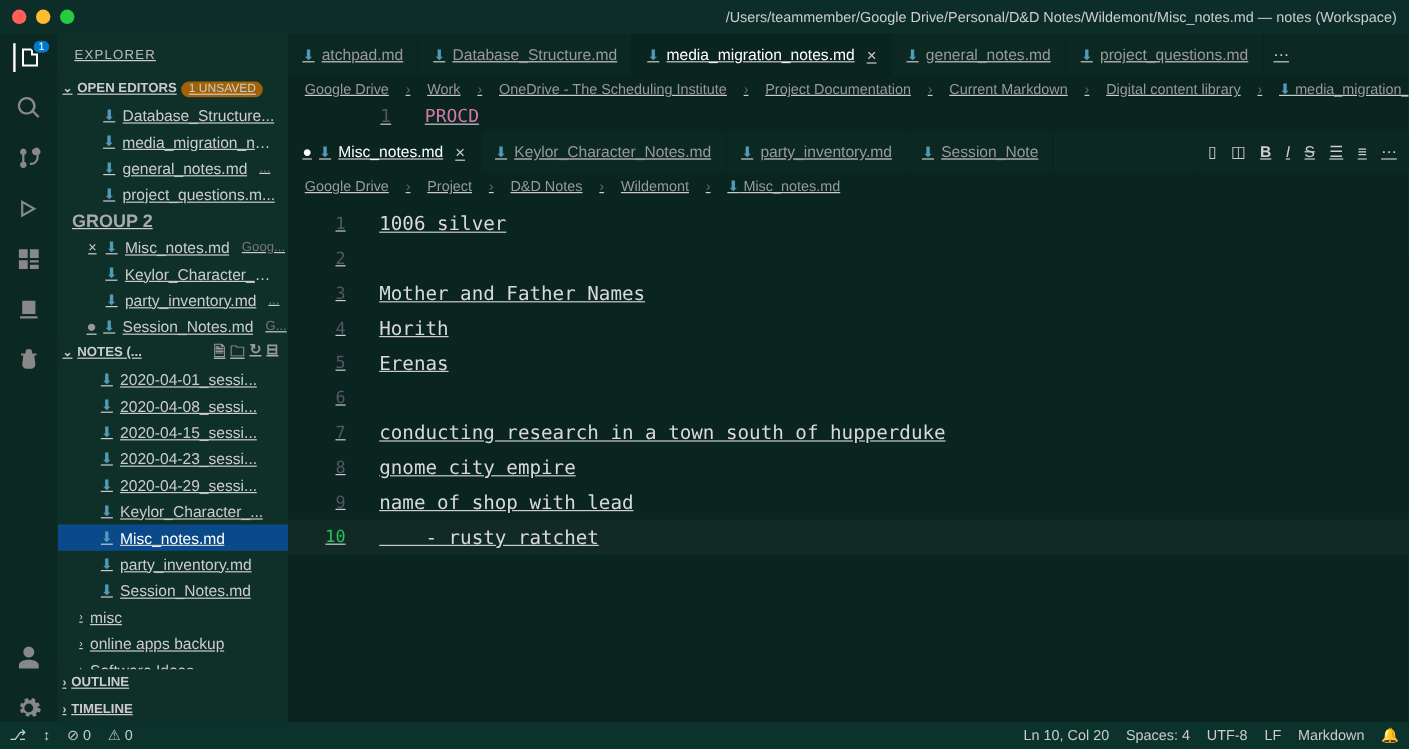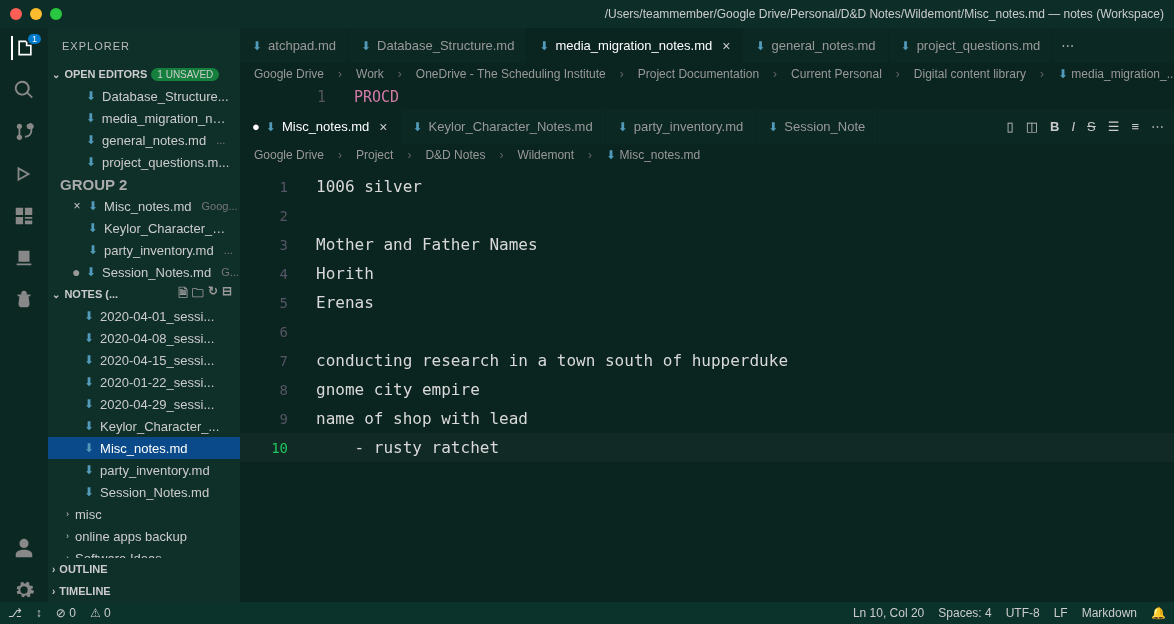--- a/index.html
+++ b/index.html
@@ -22,21 +22,21 @@
   color: #cccccc;
   padding: 0 10px;
   font-size: 12px;
 }
 .traffic { display: flex; gap: 8px; margin-right: 10px; }
 .traffic div { width: 12px; height: 12px; border-radius: 50%; }
 .t-close { background: #ff5f57; }
 .t-min { background: #febc2e; }
 .t-max { background: #28c840; }
 .title-text { flex: 1; text-align: right; font-weight: 400; }
-.main { flex: 1; display: flex; overflow: hidden; }
+.main { flex: 1; display: flex; overflow: hidden; text-decoration: underline; }
 .activitybar {
   width: 48px;
   background: #0c2822;
   display: flex;
   flex-direction: column;
   align-items: center;
   padding-top: 8px;
   gap: 18px;
 }
 .activitybar .act-icon {
@@ -81,21 +81,21 @@
   display: flex; align-items: center;
   font-size: 11px;
   font-weight: 700;
   background: #0f2f29;
   color: #ccc;
   cursor: pointer;
   gap: 4px;
 }
 .section-header .chev { font-size: 10px; }
 .section-header .badge-unsaved {
-  background: #15803d;
+  background: #a16207;
   padding: 1px 6px;
   border-radius: 8px;
   font-size: 10px;
   font-weight: 400;
 }
 .tree { flex: 1; overflow: hidden; }
 .tree-item {
   height: 22px;
   display: flex; align-items: center;
   padding-left: 24px;
@@ -364,21 +364,21 @@
         <div class="tree-item indent">
           <span class="file-icon">⬇</span>
           <span class="label">2020-04-08_sessi...</span>
         </div>
         <div class="tree-item indent">
           <span class="file-icon">⬇</span>
           <span class="label">2020-04-15_sessi...</span>
         </div>
         <div class="tree-item indent">
           <span class="file-icon">⬇</span>
-          <span class="label">2020-01-22_sessi...</span>
+          <span class="label">2020-04-23_sessi...</span>
         </div>
         <div class="tree-item indent">
           <span class="file-icon">⬇</span>
           <span class="label">2020-04-29_sessi...</span>
         </div>
         <div class="tree-item indent">
           <span class="file-icon">⬇</span>
           <span class="label">Keylor_Character_...</span>
         </div>
         <div class="tree-item indent selected">
@@ -445,21 +445,21 @@
       </div>
     <div class="breadcrumb" id="bc1">
         <span>Google Drive</span>
         <span class="sep">›</span>
         <span>Work</span>
         <span class="sep">›</span>
         <span>OneDrive - The Scheduling Institute</span>
         <span class="sep">›</span>
         <span>Project Documentation</span>
         <span class="sep">›</span>
-        <span>Current Personal</span>
+        <span>Current Markdown</span>
         <span class="sep">›</span>
         <span>Digital content library</span>
         <span class="sep">›</span>
         <span><span class="file-icon">⬇</span> media_migration_...</span>
       </div>
     <div class="editor-peek">
       <span class="ln">1</span>
       <span style="color:#d37ba8;">PROCD</span>
     </div>
 

